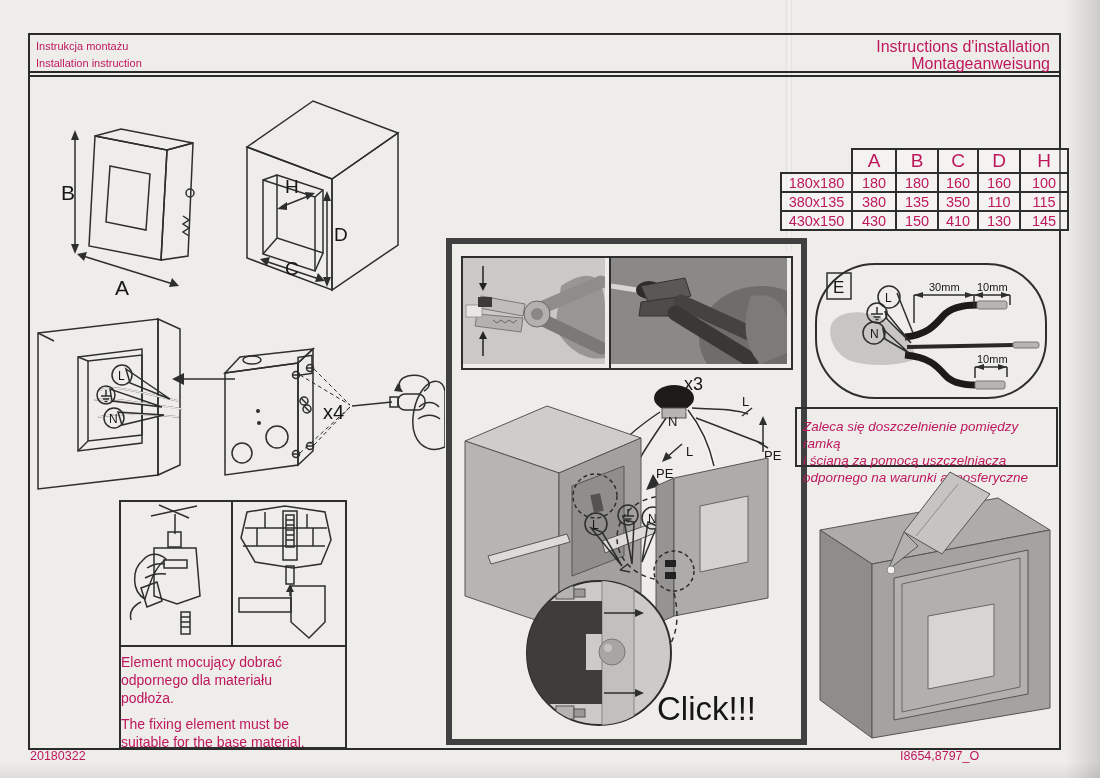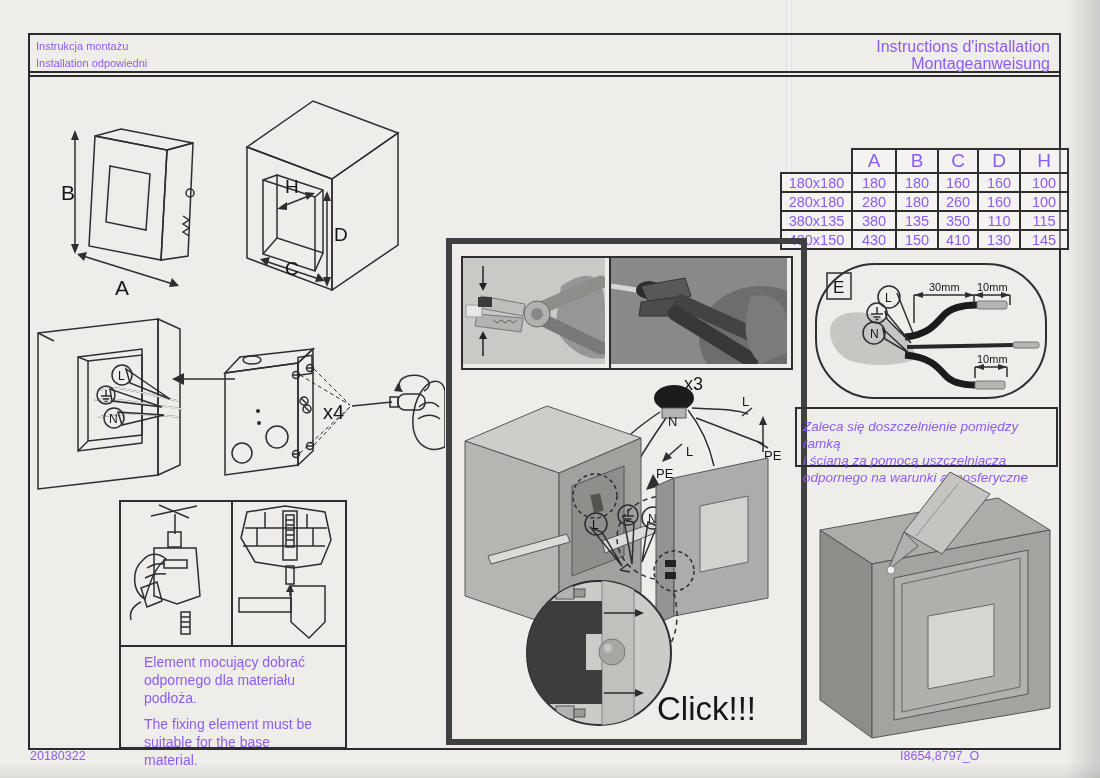--- a/index.html
+++ b/index.html
@@ -1,17 +1,17 @@
 <!DOCTYPE html>
 <html><head>
 <meta charset="utf-8">
 <style>
   html,body{margin:0;padding:0;background:#bdbbb8;}
   .page{position:relative;width:1100px;height:778px;background:#efedea;overflow:hidden;
-        font-family:"Liberation Sans",sans-serif;color:#8b5cf6;}
+        font-family:"Liberation Sans",sans-serif;color:#be185d;}
   .abs{position:absolute;}
   
   .edge-right{left:1066px;top:0;width:34px;height:778px;
     background:linear-gradient(to right,rgba(0,0,0,0),rgba(0,0,0,0.14));}
   .edge-bottom{left:0;top:762px;width:1100px;height:16px;
     background:linear-gradient(to bottom,rgba(0,0,0,0),rgba(0,0,0,0.07));}
   .crease{left:786px;top:0;width:6px;height:250px;
     background:linear-gradient(to right,rgba(0,0,0,0.05),rgba(255,255,255,0.4),rgba(0,0,0,0.05));}
   
   .frame{left:28px;top:33px;width:1029px;height:713px;border:2px solid #2b2b2b;}
@@ -25,21 +25,21 @@
   .dimtab td{border:2px solid #2e2e2e;text-align:center;padding:0;background:rgba(255,255,255,0.35);}
   .dimtab tr.h td{height:22px;font-size:19px;}
   .dimtab tr.b td{height:17px;font-size:14.5px;}
   .dimtab td.blank{border-top:none;border-left:none;background:transparent;}
   .c0{width:70px}.c1{width:42px}.c2{width:40px}.c3{width:38px}.c4{width:40px}.c5{width:46px}
   
   .panel-bl{left:119px;top:500px;width:224px;height:245px;border:2px solid #2e2e2e;}
   .bl-img{position:absolute;top:0;height:143px;border-bottom:2px solid #2e2e2e;}
   .bl-img1{left:0;width:110px;border-right:2px solid #2e2e2e;}
   .bl-img2{left:112px;width:112px;}
-  .bl-text{position:absolute;left:0;top:145px;width:194px;height:100px;font-size:14px;line-height:18px;padding:6px 0 0 23px;box-sizing:border-box;}
+  .bl-text{position:absolute;left:0;top:145px;width:194px;height:100px;font-size:14px;line-height:18px;padding:6px 0 0 0;box-sizing:border-box;}
   .panel-c{left:446px;top:238px;width:349px;height:495px;border:6px solid #404040;}
   .photo{position:absolute;top:12px;height:110px;border:2px solid #2e2e2e;}
   .photo1{left:9px;width:146px;}
   .photo2{left:157px;width:180px;}
   .panel-e{left:815px;top:263px;width:228px;height:132px;border:2px solid #2e2e2e;border-radius:60px;}
   .note-r{left:795px;top:407px;width:263px;height:60px;border:2px solid #2e2e2e;
           font-style:italic;font-size:13.5px;line-height:17px;padding:9px 6px;box-sizing:border-box;}
   .foot-l{left:30px;top:749px;font-size:12.5px;text-align:right;}
   .foot-r{left:900px;top:749px;width:158px;text-align:left;font-size:12.5px;}
   svg{display:block;}
@@ -54,21 +54,21 @@
   <div class="abs crease"></div>
   <div class="abs edge-right"></div>
   <div class="abs edge-bottom"></div>
 
   <div class="abs frame"></div>
   <div class="abs hdr"></div>
   <div class="abs hdr-rule1"></div>
   <div class="abs hdr-rule2"></div>
   <div class="abs hdr-l">
     <div>Instrukcja montażu</div>
-    <div>Installation odpowiedni</div>
+    <div>Installation instruction</div>
   </div>
   <div class="abs hdr-r">
     <div>Instructions d'installation</div>
     <div>Montageanweisung</div>
   </div>
 
   <table class="abs dimtab">
     <tbody>
         <tr class="h">
       <td class="c0 blank"></td>
@@ -76,28 +76,20 @@
       <td class="c2">B</td>
       <td class="c3">C</td>
       <td class="c4">D</td>
       <td class="c5">H</td>
     </tr>
     <tr class="b">
       <td>180x180</td>
       <td>180</td>
       <td>180</td>
       <td>160</td>
-      <td>160</td>
-      <td>100</td>
-    </tr>
-    <tr class="b">
-      <td>280x180</td>
-      <td>280</td>
-      <td>180</td>
-      <td>260</td>
       <td>160</td>
       <td>100</td>
     </tr>
     <tr class="b">
       <td>380x135</td>
       <td>380</td>
       <td>135</td>
       <td>350</td>
       <td>110</td>
       <td>115</td>

